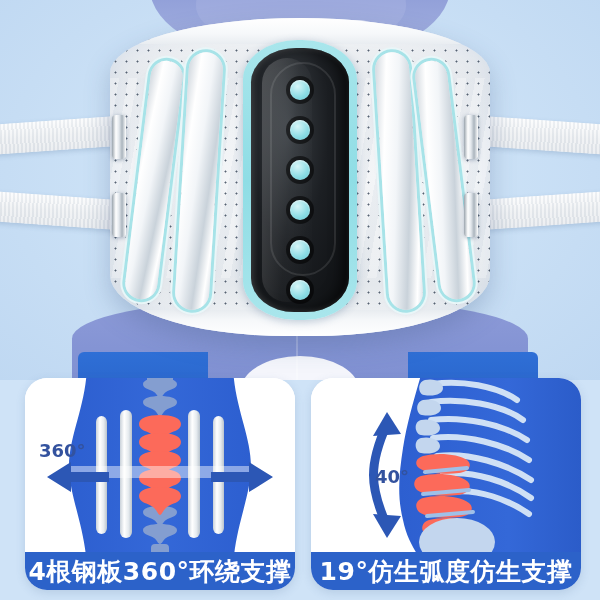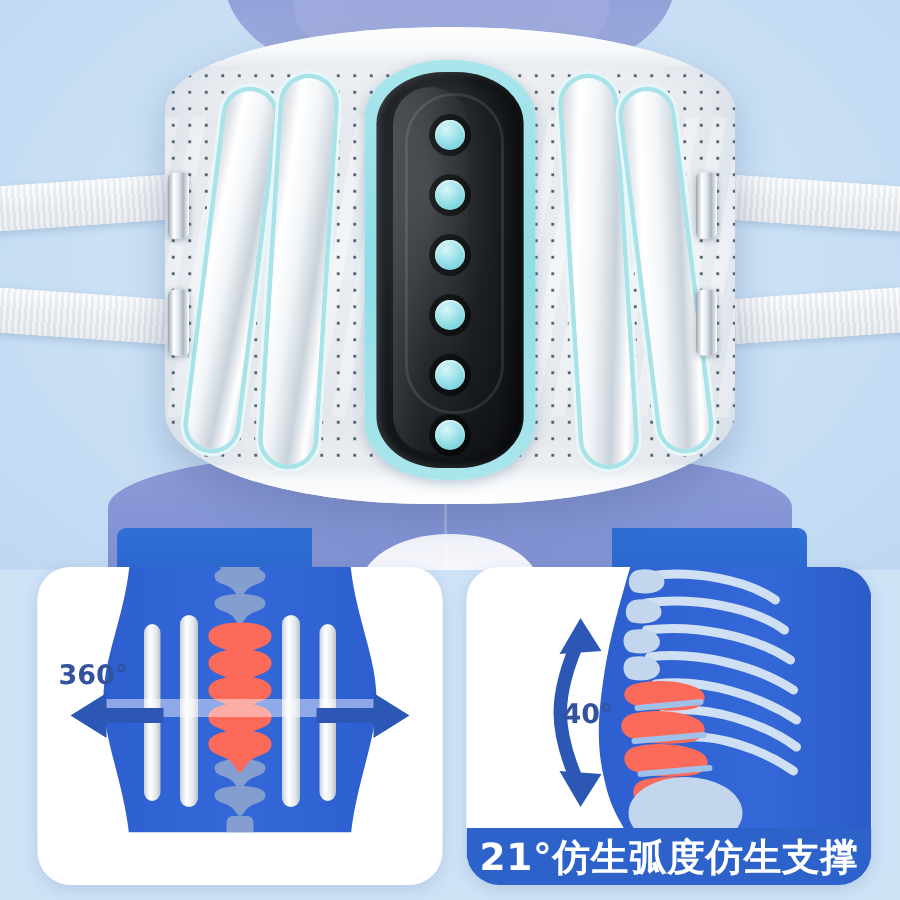--- a/index.html
+++ b/index.html
@@ -221,20 +221,23 @@
           <rect x="163" y="32" width="12" height="128" rx="6" fill="url(#plateG)"></rect>
           <rect x="188" y="38" width="11" height="118" rx="6" fill="url(#plateG)"></rect>
 
           <rect x="44" y="88" width="182" height="12" fill="#ffffff" opacity="0.45"></rect>
 
           <path d="M84,94 L46,94 L46,84 L22,99 L46,114 L46,104 L84,104 Z" fill="#2c57b5"></path>
           <path d="M186,94 L224,94 L224,84 L248,99 L224,114 L224,104 L186,104 Z" fill="#2c57b5"></path>
         </svg>
         <div class="deg-label" style="left:14px;top:62px;">360°</div>
       </div>
+      <div class="caption">
+        <span>4根钢板360°环绕支撑</span>
+      </div>
     </div>
 
     <div class="panel right">
       <div class="panel-art">
         <svg width="270" height="177" viewBox="0 0 270 177">
           <defs>
             <linearGradient id="torsoG2" x1="0" y1="0" x2="1" y2="0">
               <stop offset="0%" stop-color="#2d5fd0"></stop>
                 <stop offset="60%" stop-color="#3468d8"></stop>
                 <stop offset="100%" stop-color="#2b5cc9"></stop>
@@ -277,18 +280,18 @@
 
           <g>
             <path d="M76,46 C58,86 58,108 76,148" stroke="#2c57b5" stroke-width="9" fill="none" stroke-linecap="round"></path>
             <path d="M76,34 L90,56 L62,58 Z" fill="#2c57b5"></path>
             <path d="M76,160 L90,138 L62,136 Z" fill="#2c57b5"></path>
           </g>
         </svg>
         <div class="deg-label" style="left:64px;top:88px;">40°</div>
       </div>
       <div class="caption">
-        <span>21°仿生弧度仿生支撑</span>
+        <span>19°仿生弧度仿生支撑</span>
       </div>
     </div>
 
   </div>
 </div>
 
 </body></html>

